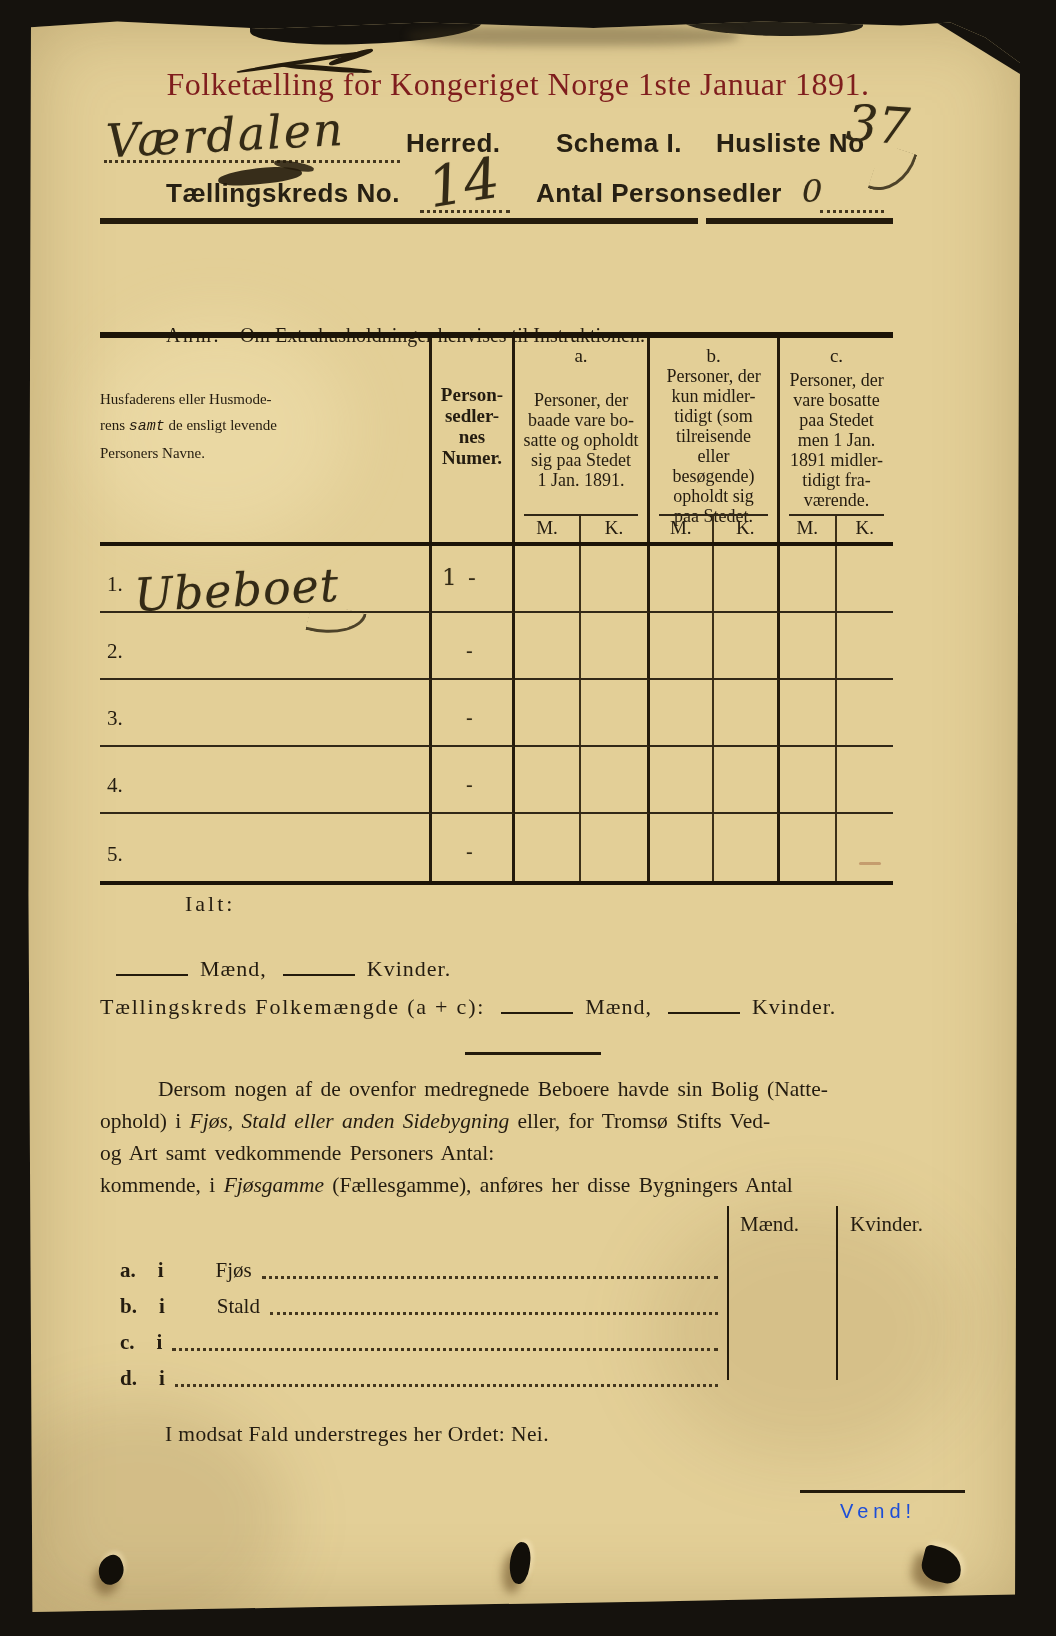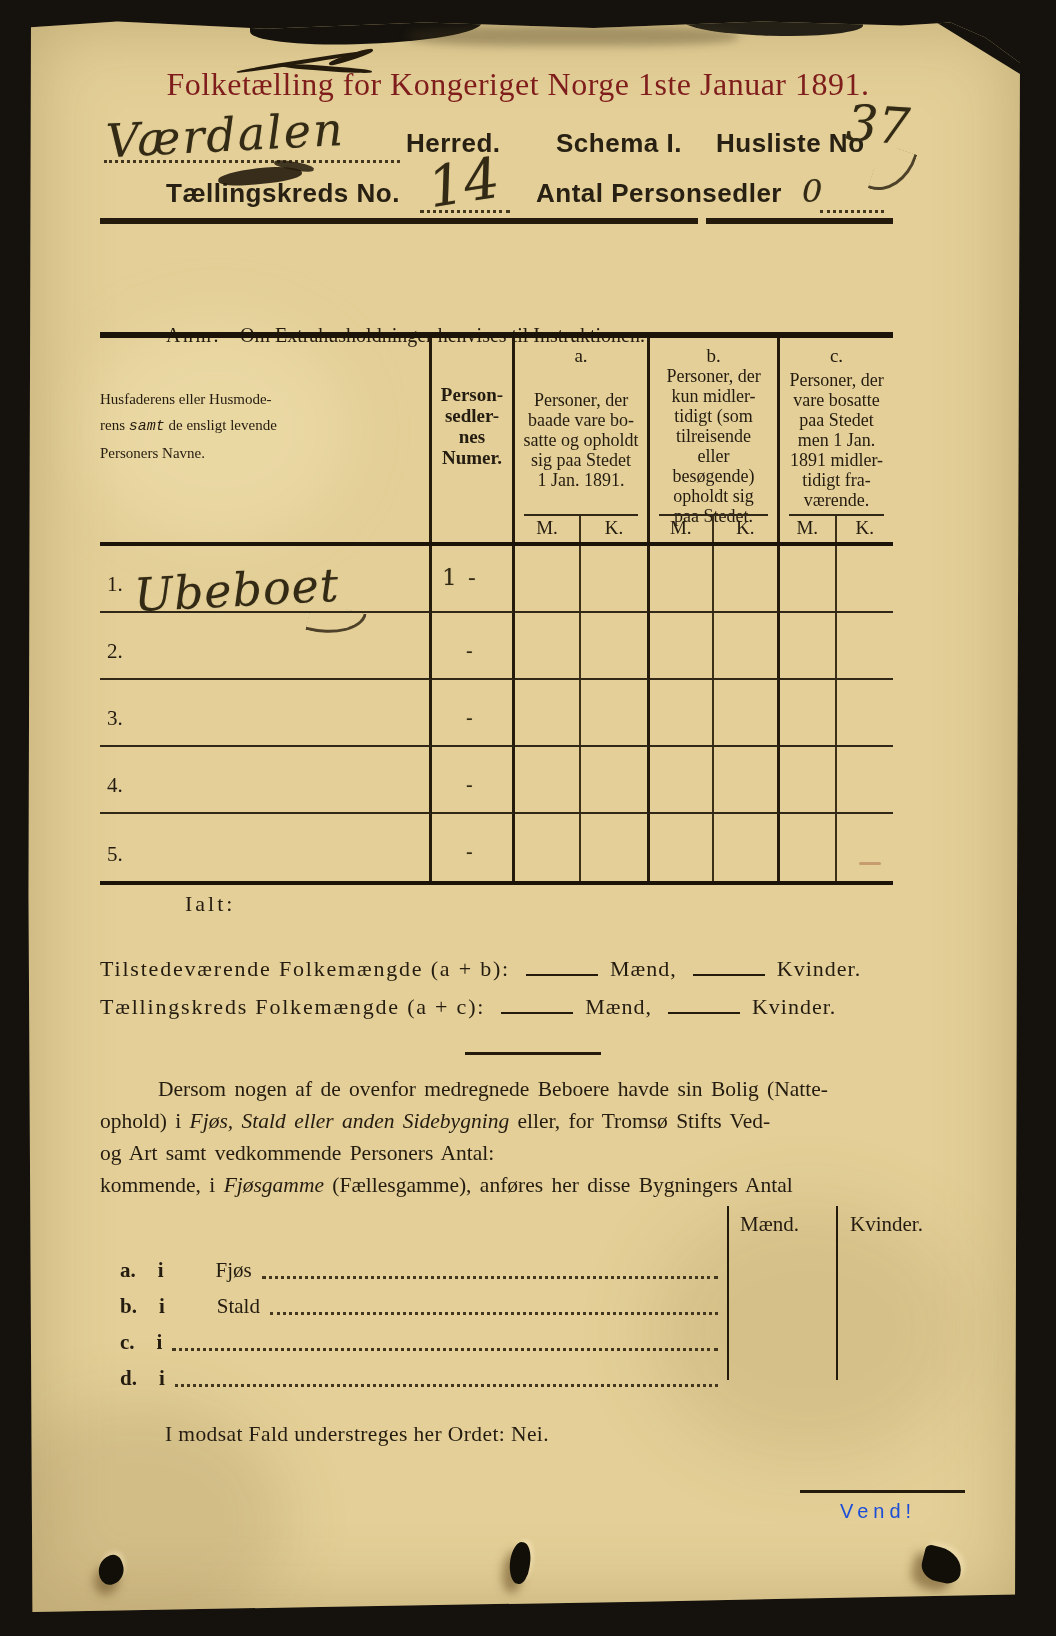--- a/index.html
+++ b/index.html
@@ -305,21 +305,20 @@
         <div class="cell w-c" style="display:flex;">
             <div class="half1"></div>
             <div class="half2"></div>
             <div class="pencil" style="right:12px;bottom:16px;width:22px;"></div>
           </div>
       </div>
     </div>
 
     <span class="abs ialt" style="left:157px;top:856px;margin-top:15px;">Ialt:</span>
     <div class="totline" style="top:936px;">
-      <span class="lbl">Tilstedeværende Folkemængde (a + b):</span>
       <span class="dash"></span>
       <span class="mw">Mænd,</span>
       <span class="dash"></span>
       <span class="mw">Kvinder.</span>
     </div>
     <div class="totline" style="top:974px;">
       <span class="lbl">Tællingskreds Folkemængde (a + c):</span>
       <span class="dash"></span>
       <span class="mw">Mænd,</span>
       <span class="dash"></span>

